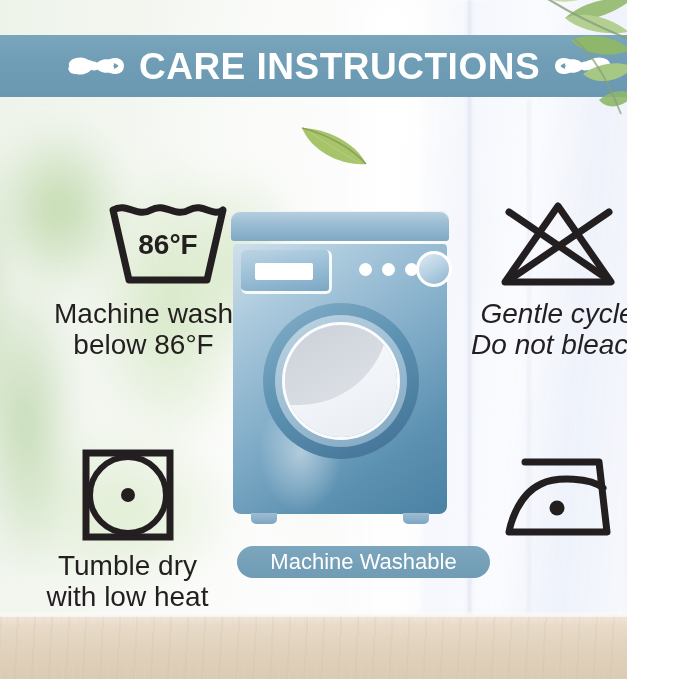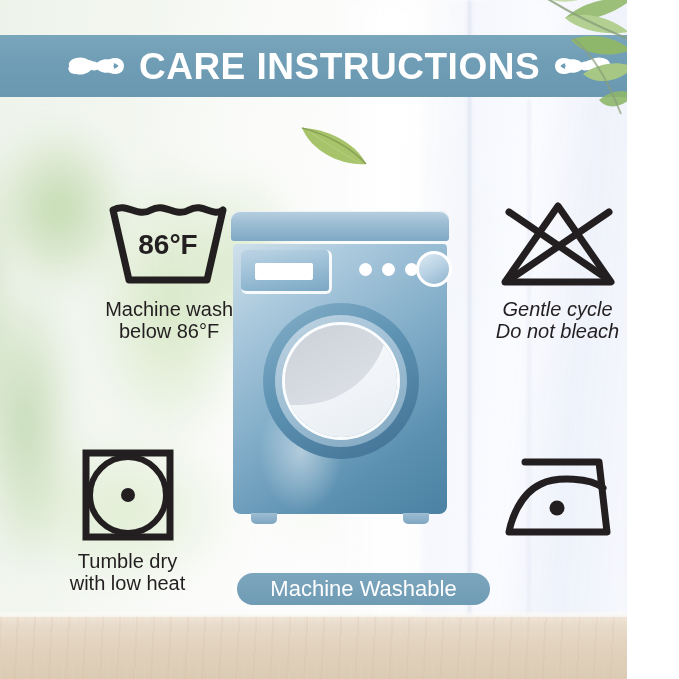--- a/index.html
+++ b/index.html
@@ -81,21 +81,21 @@
 
   
   .leafsprig{position:absolute;right:-6px;top:-12px;width:120px;height:150px;}
   .leafsprig svg{display:block;}
   .leaf-float{position:absolute;left:298px;top:122px;width:72px;height:48px;}
   .leaf-float svg{display:block;}
 
   
   .care-item{position:absolute;display:flex;flex-direction:column;align-items:center;}
   .care-icon{display:flex;align-items:center;justify-content:center;}
-  .care-label{margin-top:6px;text-align:center;color:#231f20;font-size:20px;
+  .care-label{margin-top:6px;text-align:center;color:#231f20;font-size:28px;
     line-height:1.12;white-space:pre-line;}
 
   #item-wash{left:18px;top:196px;width:215px;align-items:flex-end;}
   #item-bleach{left:450px;top:196px;width:215px;font-style:italic;}
   #item-dry{left:20px;top:448px;width:215px;}
   #item-iron{left:452px;top:448px;width:215px;}
 
   
   .machine{position:absolute;left:231px;top:211px;width:218px;height:316px;}
   .m-top{position:absolute;left:0;top:0;width:218px;height:30px;border-radius:9px 9px 3px 3px;
@@ -124,21 +124,21 @@
   .m-swirl{position:absolute;left:-14px;top:-12px;width:118px;height:92px;border-radius:0 0 90px 0;
     background:linear-gradient(150deg,#c9ced6 0%,#d6dae1 60%,#e2e6ea 100%);}
   .m-foot{position:absolute;top:302px;width:26px;height:11px;border-radius:0 0 5px 5px;
     background:linear-gradient(180deg,#9dbdd2,#7ea6c2);}
   .m-foot.l{left:20px;}
   .m-foot.r{left:172px;}
 
   
   .badge{position:absolute;left:237px;top:546px;width:253px;height:32px;border-radius:16px;
     background:linear-gradient(180deg,#7ca6bd 0%,#6f9bb4 100%);
-    display:flex;align-items:center;justify-content:center;margin-top:27px;}
+    display:flex;align-items:center;justify-content:center;}
   .badge-text{color:#ffffff;font-size:22px;line-height:1;white-space:nowrap;}
 </style>
 </head>
 <body>
 
 <div id="page">
 
   <div class="bg-base"></div>
   <div class="bg-green-left"></div>
   <div class="bg-green-mid"></div>

